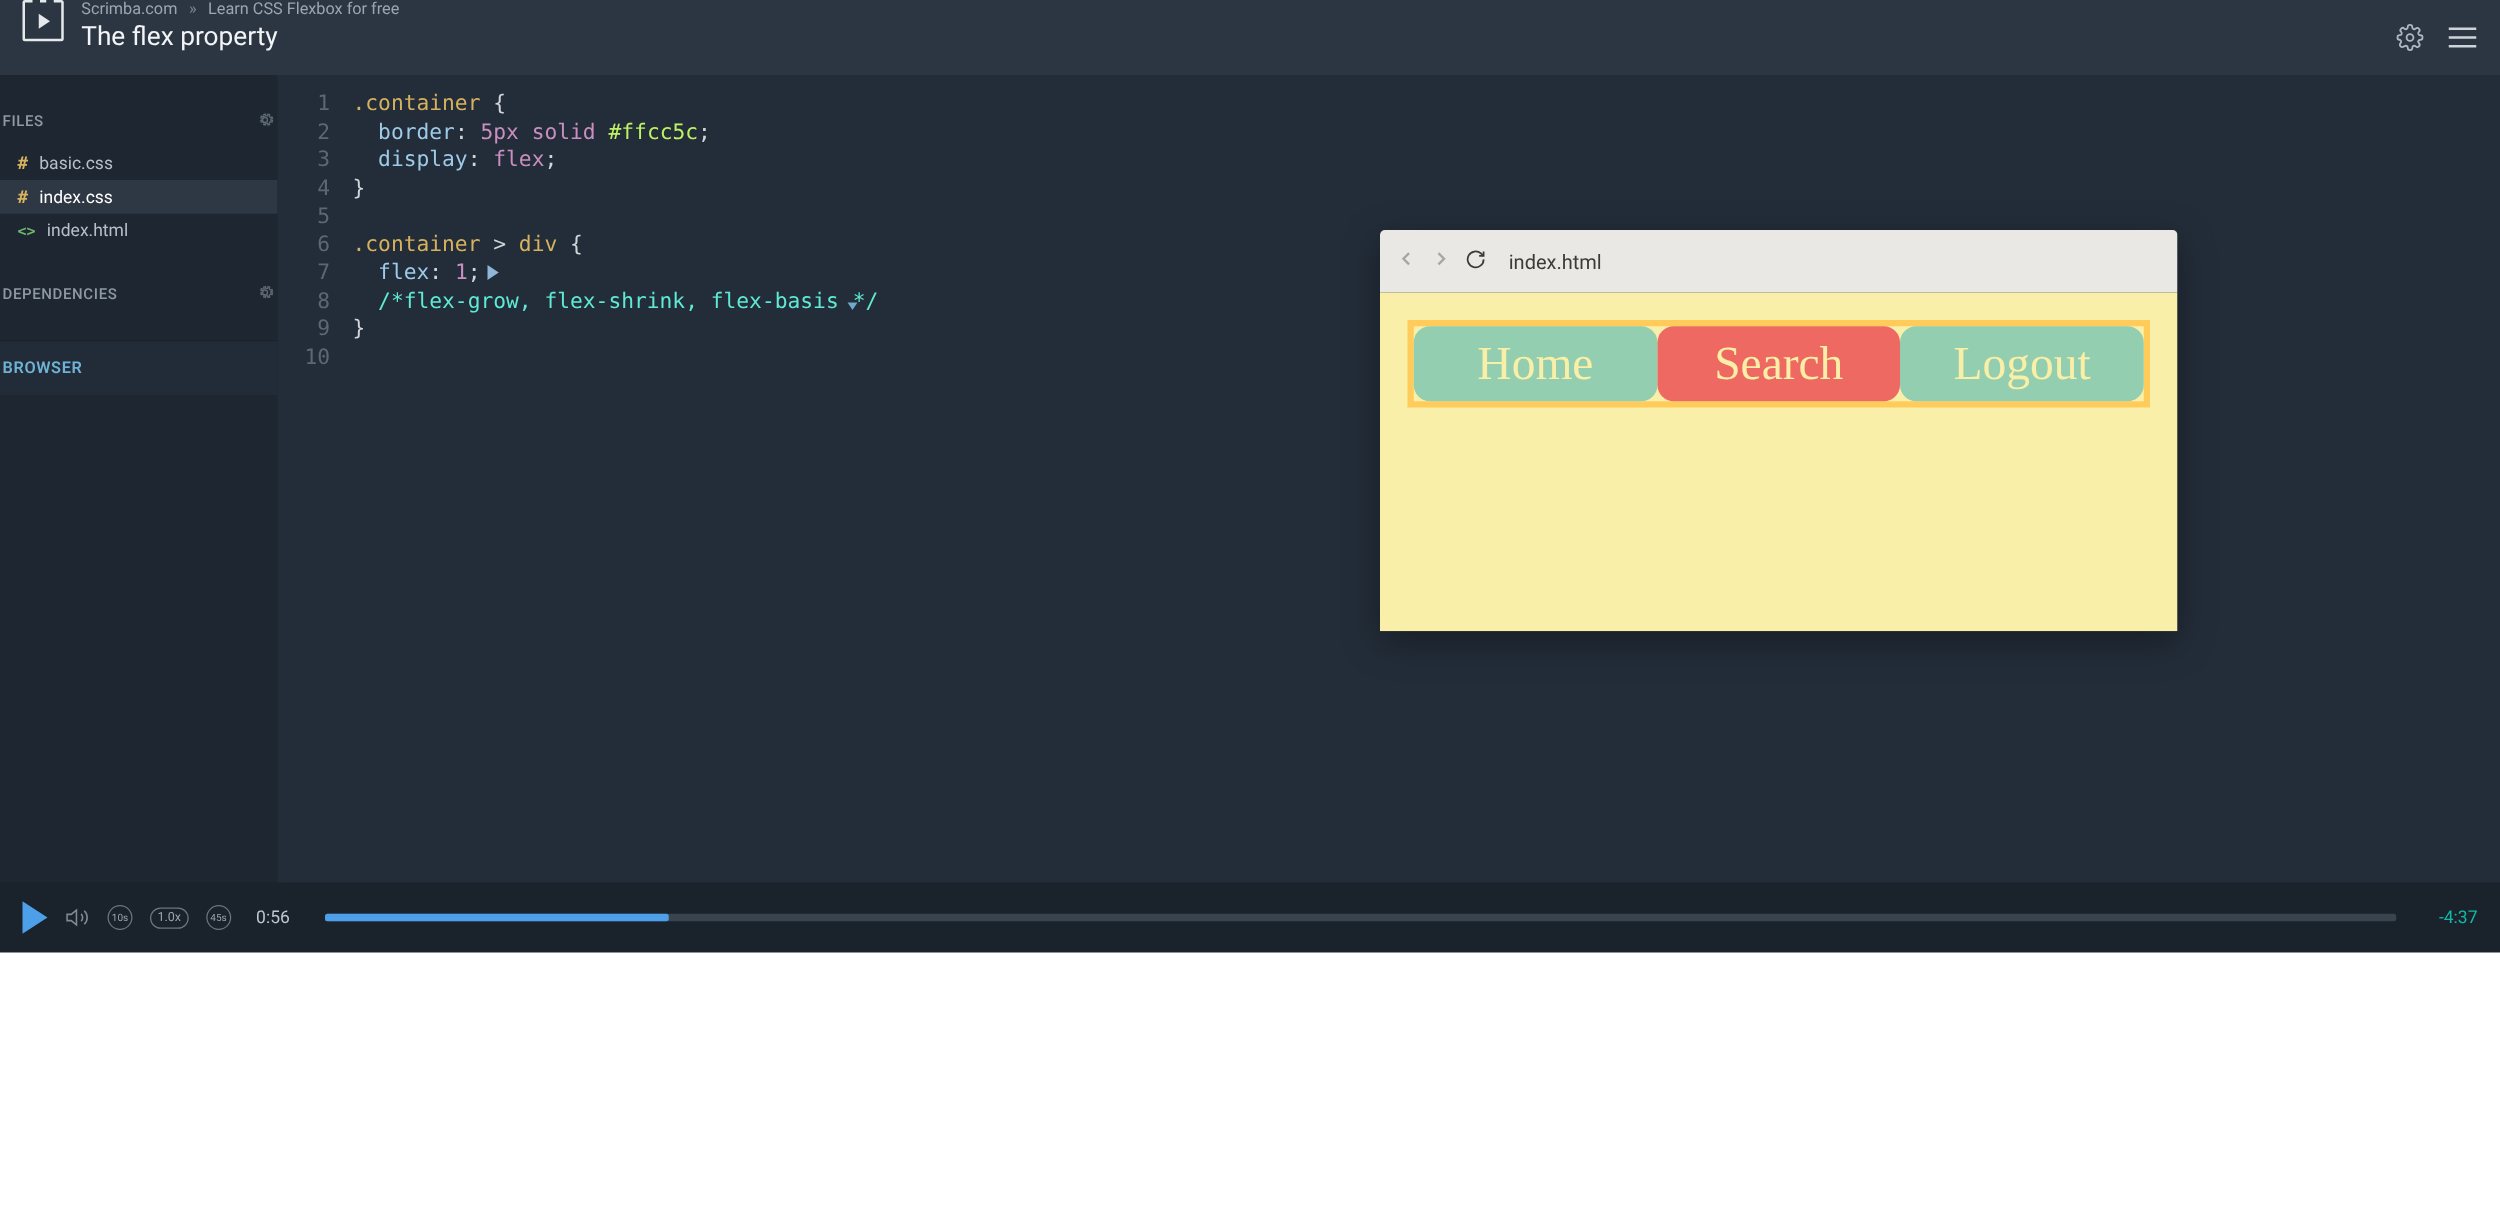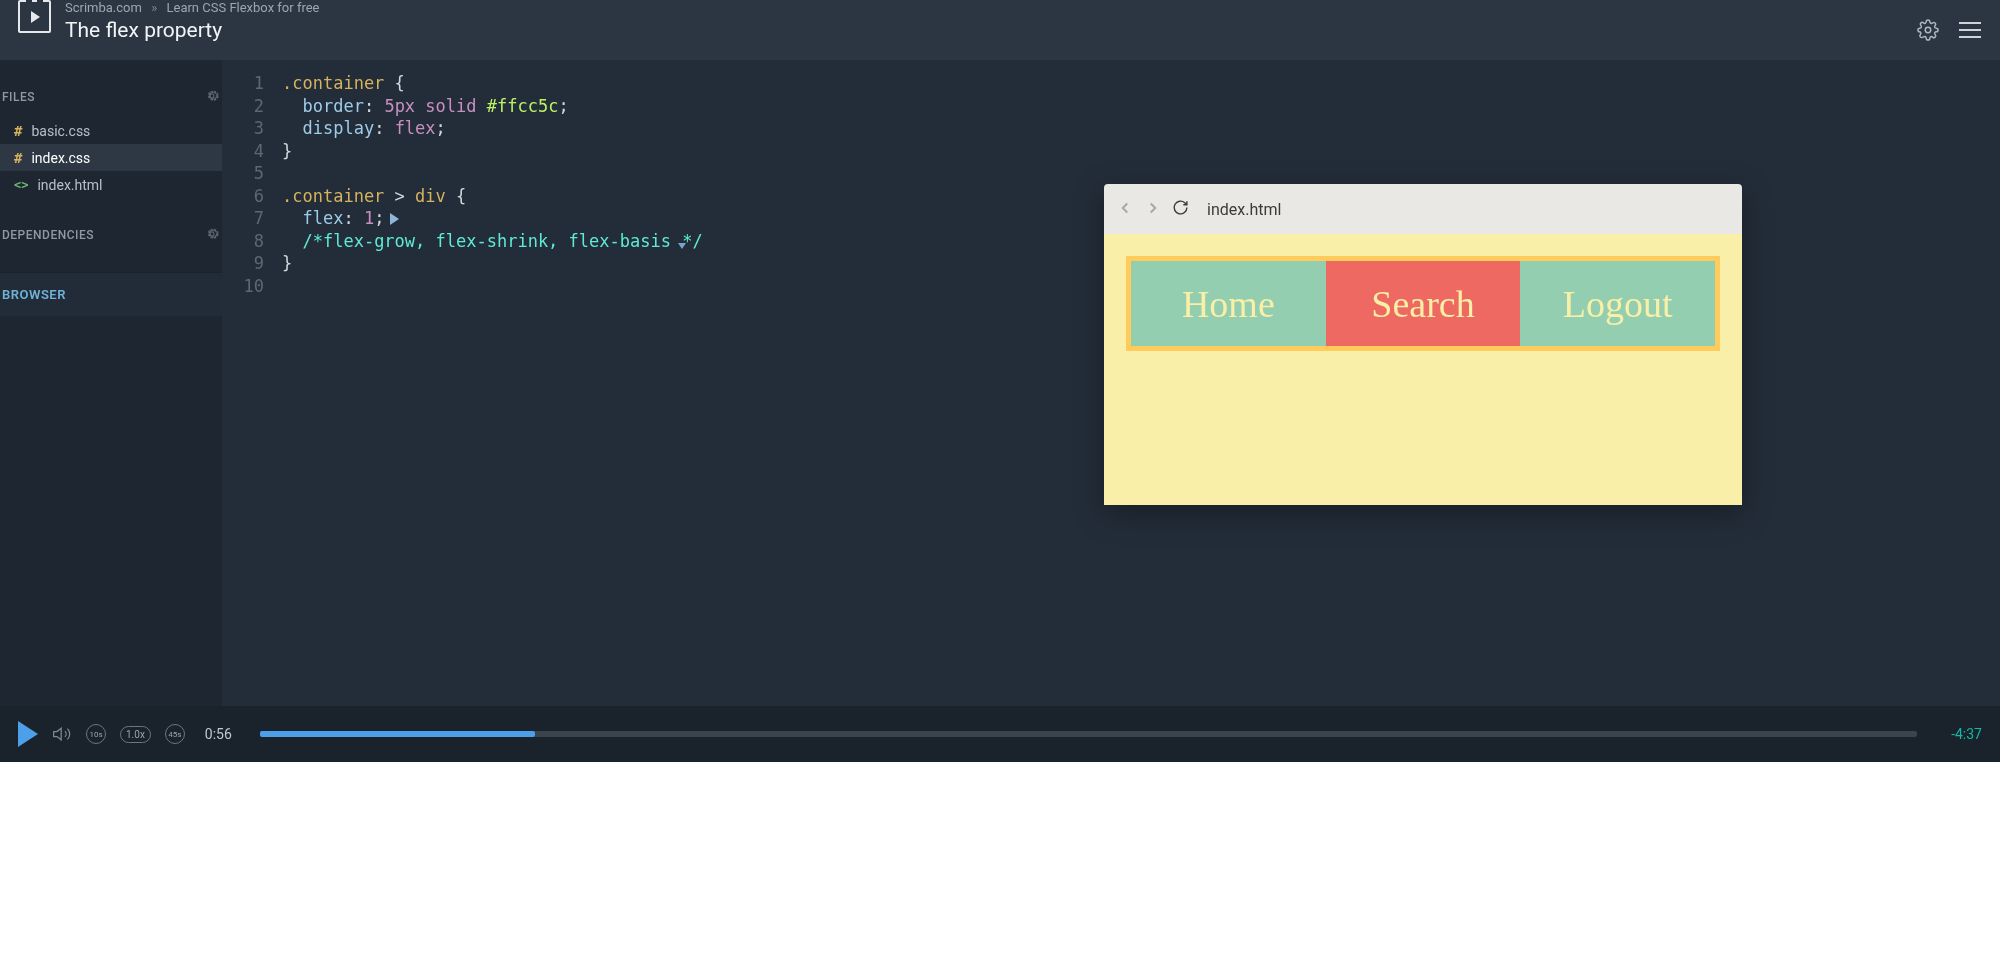--- a/index.html
+++ b/index.html
@@ -125,23 +125,23 @@
   .nav-arrow svg { width:18px; height:18px; stroke:#a8a6a0; fill:none; stroke-width:2.5; }
   .reload svg { width:17px; height:17px; stroke:#3b3b38; fill:none; stroke-width:2; }
   .preview-url { color:#3b3b38; font-size:16px; margin-left:8px; }
   .preview-body {
     flex:1; background:#faefa9; padding:22px;
   }
   .flex-container {
     border:5px solid #ffcc5c; display:flex;
   }
   .flex-container > div {
-    flex:1; height:85px; display:flex; align-items:center; justify-content:center;
+    flex:1; height:60px; display:flex; align-items:center; justify-content:center;
     font-family: Georgia, "Times New Roman", serif;
-    font-size:38px; color:#faefa6;
+    font-size:38px; color:#faefa6;border-radius:13px;
   }
   .flex-container .home { background:#93ceb0; }
   .flex-container .search { background:#ee6962; }
   .flex-container .logout { background:#93ceb0; }
 
   
   .playbar {
     height:56px; background:#1a222c; display:flex; align-items:center;
     padding:0 18px; gap:14px; flex-shrink:0;
   }

